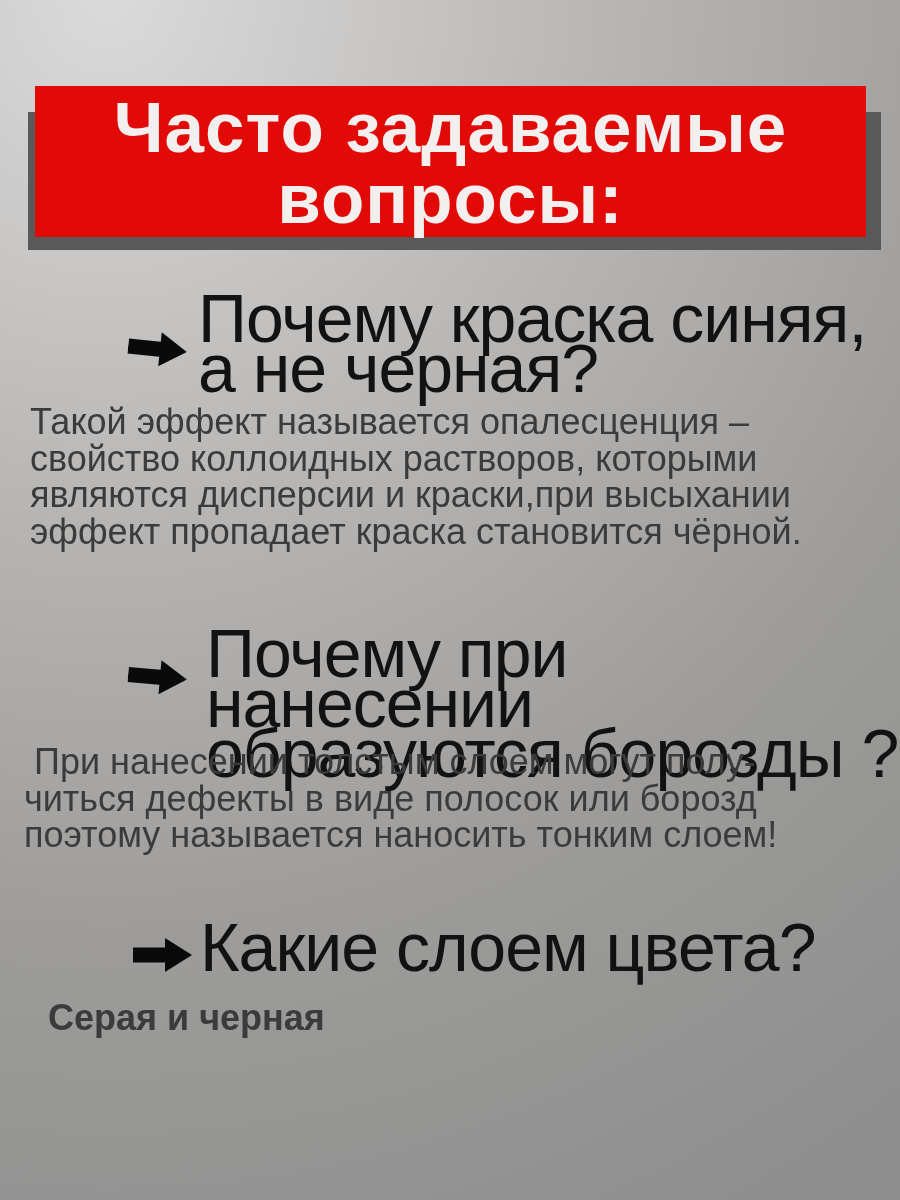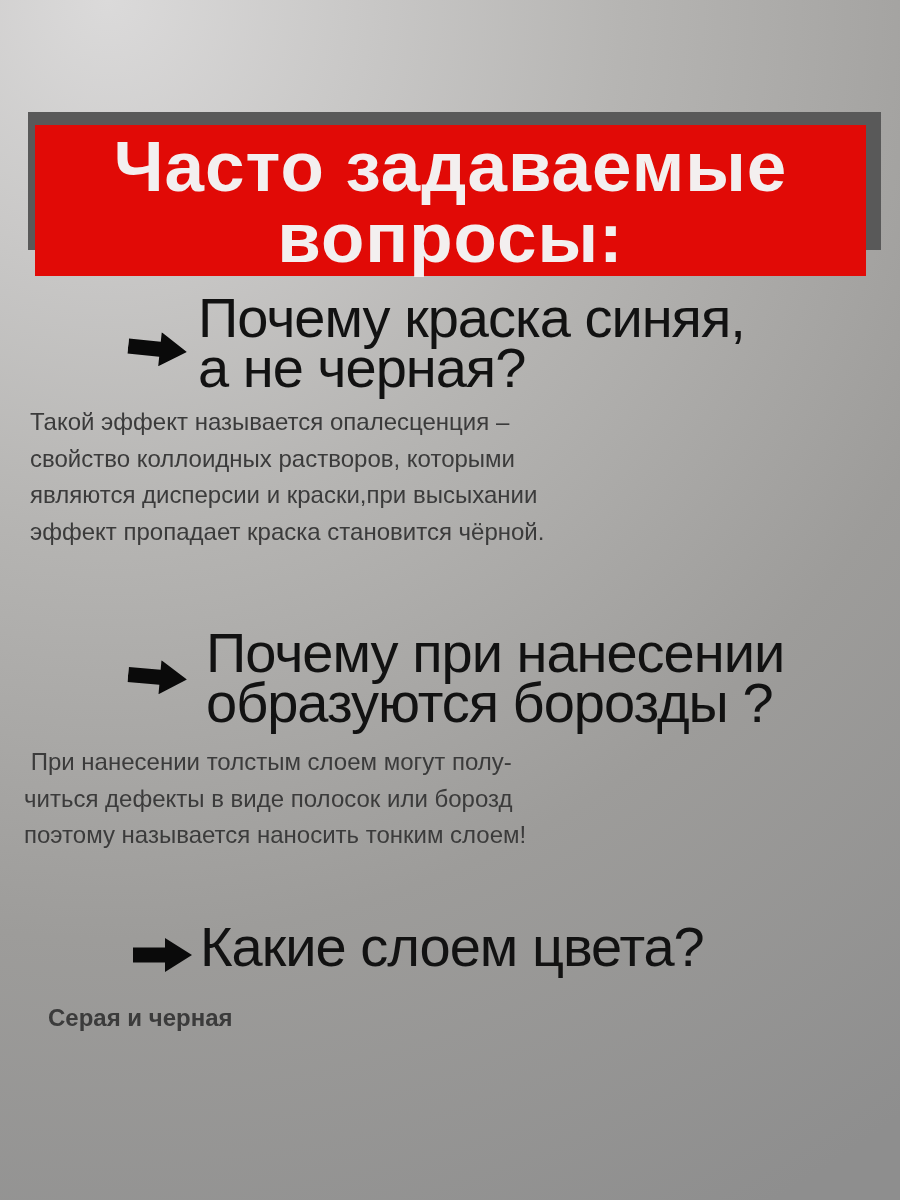--- a/index.html
+++ b/index.html
@@ -22,45 +22,44 @@
     background: #595959;
   }
   .banner {
     position: absolute;
     left: 35px; top: 86px;
     width: 831px; height: 151px;
     background: #e10a06;
     display: flex;
     align-items: center;
     justify-content: center;
-    margin-top: 39px;
   }
   .banner-title {
     color: #f3efef;
     font-size: 71px;
     line-height: 71px;
     font-weight: bold;
     letter-spacing: 1px;
     text-align: center;
     padding-top: 3px;
   }
 
   .lines { white-space: pre-wrap; }
 
   .question {
     position: absolute;
     color: #121212;
-    font-size: 56px;
+    font-size: 68px;
     line-height: 50px;
     letter-spacing: -1px;
   }
   .answer {
     position: absolute;
     color: #3b3b3b;
-    font-size: 24px;
+    font-size: 36px;
     line-height: 36.5px;
   }
 
   .arrow { position: absolute; }
   .q1-arrow { left: 128px; top: 332px; transform: rotate(6deg); }
   .q2-arrow { left: 128px; top: 660px; transform: rotate(5deg); }
   .q3-arrow { left: 133px; top: 938px; }
 
   .q1-text { left: 198px; top: 293px; }
   .a1-text { left: 30px;  top: 404px; }

